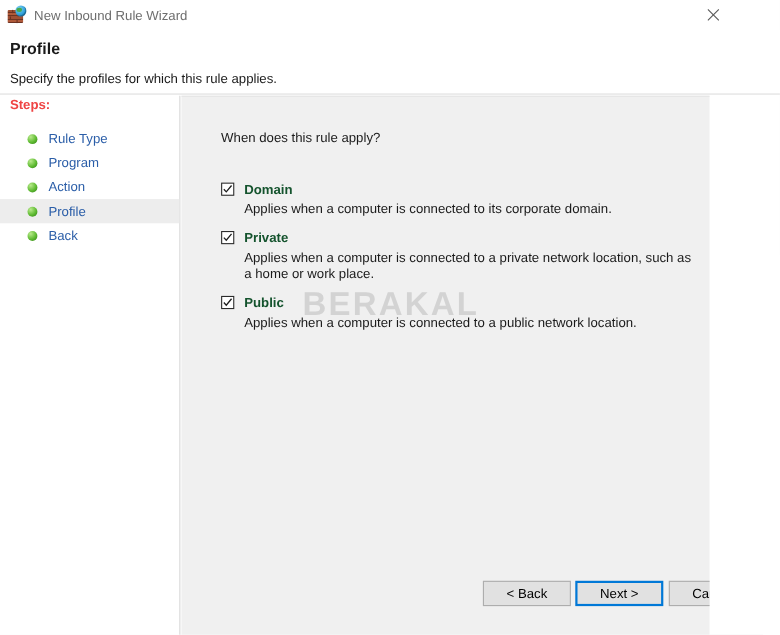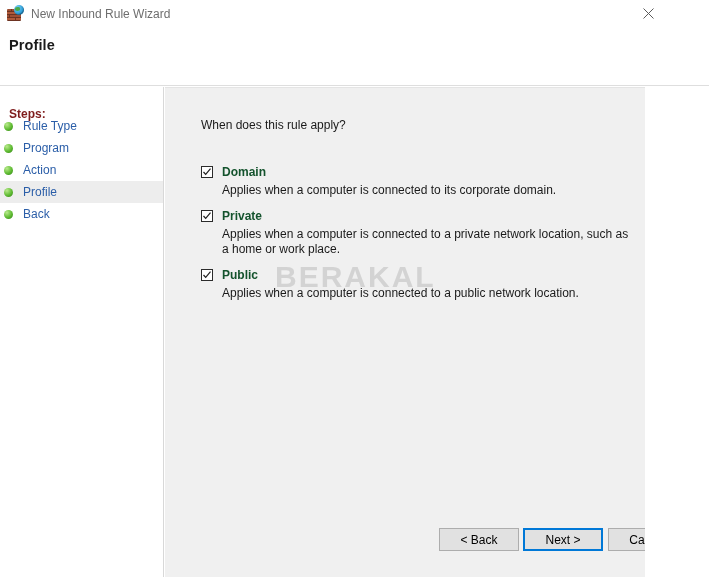--- a/index.html
+++ b/index.html
@@ -122,35 +122,35 @@
     position: absolute;
     left: 0; top: 87px;
     width: 164px;
     height: 490px;
     background: #ffffff;
     border-right: 1px solid #d8d8d8;
     box-sizing: border-box;
   }
   .steps-title {
     position: absolute;
-    left: 9px; top: 20px;
+    left: 9px; top: 1px;
     font-size: 12px;
     font-weight: bold;
-    color: #7f1d1d;
+    color: #ef4444;
   }
   .steps-list {
     position: absolute;
     left: 0; top: 28px;
     width: 163px;
   }
   .step-item {
     height: 22px;
     display: flex;
     align-items: center;
-    padding-left: 4px;
+    padding-left: 25px;
     box-sizing: border-box;
   }
   .step-item.active {
     background: #ededed;
   }
   .step-bullet {
     width: 9px; height: 9px;
     border-radius: 50%;
     background: radial-gradient(circle at 32% 28%, #b9ea8c 0%, #5fbb32 55%, #2f7d16 100%);
     margin-right: 10px;
@@ -279,20 +279,21 @@
   <span class="titlebar-close">
     <svg width="11" height="11" viewBox="0 0 11 11" aria-hidden="true">
       <line x1="0.5" y1="0.5" x2="10.5" y2="10.5" stroke="#5a5a5a" stroke-width="1"></line>
       <line x1="10.5" y1="0.5" x2="0.5" y2="10.5" stroke="#5a5a5a" stroke-width="1"></line>
     </svg>
   </span>
 </div>
 
 <div class="header">
   <div class="header-title">Profile</div>
+  <div class="header-subtitle">Specify the profiles for which this rule applies.</div>
 </div>
 
 <div class="sidebar">
   <div class="steps-title">Steps:</div>
   <div class="steps-list">
 
     <div class="step-item">
       <span class="step-bullet"></span>
       <span class="step-label">Rule Type</span>
     </div>

